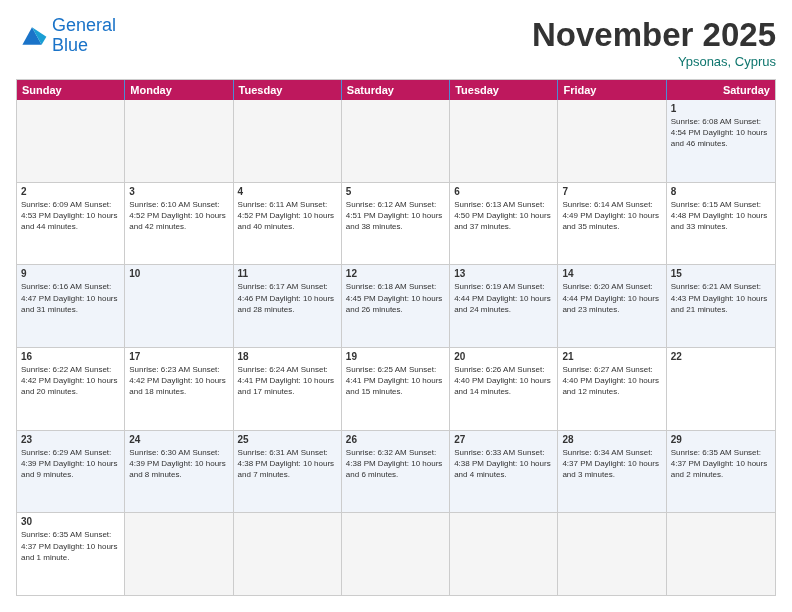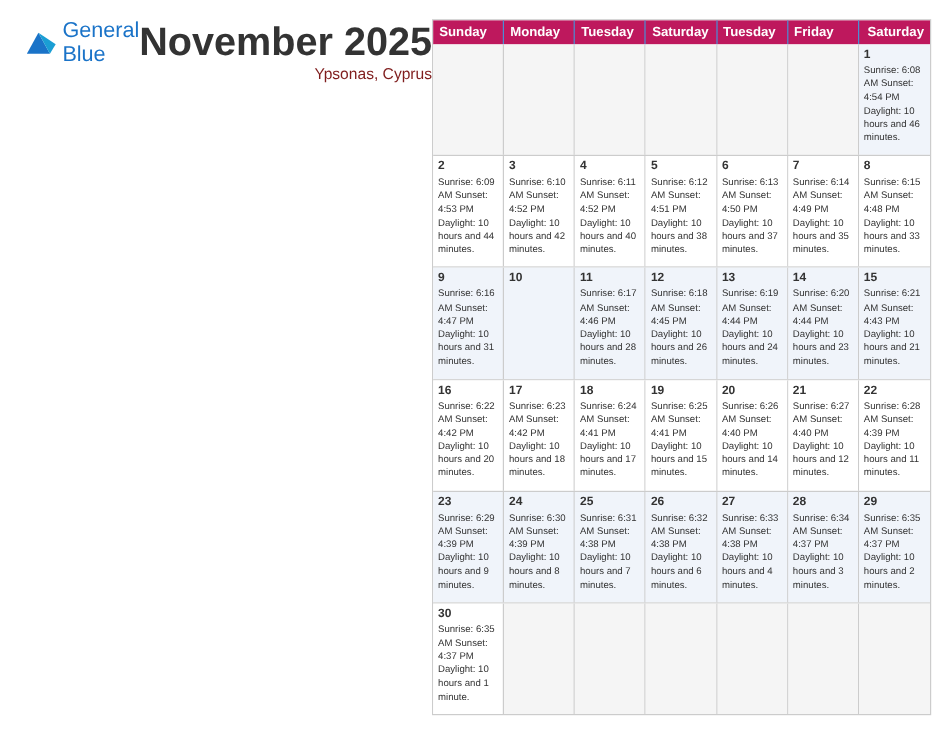--- a/index.html
+++ b/index.html
@@ -8,21 +8,21 @@
       height: 612px;
       font-family: Arial, sans-serif;
       background: #fff;
       overflow: hidden;
     }
     .page {
       width: 792px;
       height: 612px;
       padding: 16px;
       display: flex;
-      flex-direction: row;
+      flex-direction: column;
     }
     .header {
       display: flex;
       justify-content: space-between;
       align-items: flex-start;
       margin-bottom: 10px;
     }
     .logo {
       display: flex;
       align-items: center;
@@ -44,21 +44,21 @@
     .title-block {
       text-align: right;
     }
     .month-title {
       font-size: 33px;
       font-weight: bold;
       color: #333;
     }
     .subtitle {
       font-size: 13px;
-      color: #7f1d1d;
+      color: #0f766e;
     }
     .calendar {
       flex: 1;
       display: flex;
       flex-direction: column;
       border: 1px solid #ccc;
     }
     .cal-header {
       display: grid;
       grid-template-columns: repeat(7, 1fr);
@@ -272,23 +272,20 @@
 Daylight: 10 hours and 14 minutes.</div>
           </div>
           <div class="cal-cell">
             <span class="day-number">21</span>
             <div class="day-info">Sunrise: 6:27 AM
 Sunset: 4:40 PM
 Daylight: 10 hours and 12 minutes.</div>
           </div>
           <div class="cal-cell">
             <span class="day-number">22</span>
-            <div class="day-info">Sunrise: 6:28 AM
-Sunset: 4:39 PM
-Daylight: 10 hours and 11 minutes.</div>
           </div>
         </div>
         <div class="cal-row">
           <div class="cal-cell alt-row">
             <span class="day-number">23</span>
             <div class="day-info">Sunrise: 6:29 AM
 Sunset: 4:39 PM
 Daylight: 10 hours and 9 minutes.</div>
           </div>
           <div class="cal-cell alt-row">

